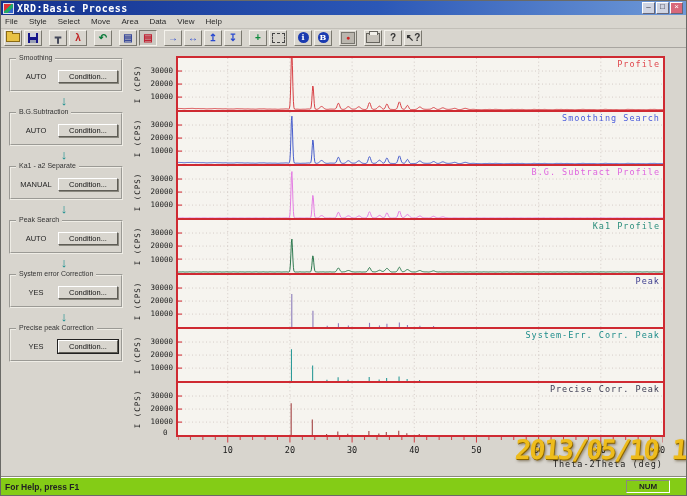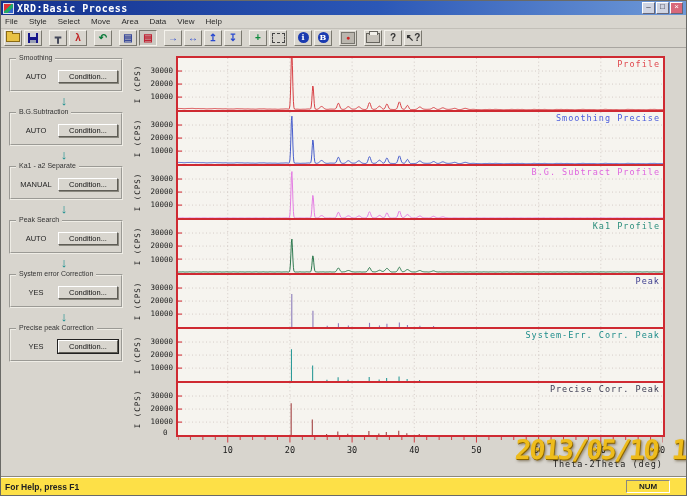--- a/index.html
+++ b/index.html
@@ -66,21 +66,21 @@
   #xaxis{position:absolute;left:175px;top:436px;width:489px;height:34px;}
   #xaxis svg{position:absolute;left:2px;top:0;width:485px;height:8px;}
   .xlab{position:absolute;top:8px;font-size:8.5px;color:#1a1a1a;font-family:"DejaVu Sans Mono",monospace;transform:translateX(-50%);}
   #zerolab{position:absolute;left:-13px;top:-9px;font-size:7.5px;color:#1a1a1a;font-family:"DejaVu Sans Mono",monospace;}
   #xtitle{position:absolute;right:2px;top:22px;font-size:8.5px;color:#1a1a1a;font-family:"DejaVu Sans Mono",monospace;letter-spacing:1px;}
   
   #timestamp{position:absolute;left:514px;top:433px;width:173px;overflow:hidden;white-space:nowrap;
      font-family:"DejaVu Sans Mono",monospace;font-weight:bold;font-size:27px;color:#eebc1c;
      transform:skewX(-5deg);text-shadow:1px 1px 0 #8a6400,2px 2px 3px rgba(60,40,0,.55);letter-spacing:-2px;}
   
-  #statusbar{position:absolute;left:0;bottom:0;width:100%;height:17px;background:#fde047;border-top:1px solid #fff;
+  #statusbar{position:absolute;left:0;bottom:0;width:100%;height:17px;background:#84cc16;border-top:1px solid #fff;
      box-shadow:0 -1px 0 #8a887f;display:flex;align-items:center;}
   #statushelp{font-size:8.5px;color:#222;padding-left:4px;font-weight:bold;}
   #numbox{margin-left:auto;margin-right:16px;width:42px;text-align:center;font-size:8px;font-weight:bold;color:#222;
      border:1px solid #8a887f;border-right-color:#fff;border-bottom-color:#fff;padding:1px 0;}
 </style>
 </head>
 <body>
 
 <div id="app">
 
@@ -234,21 +234,21 @@
           <line x1="360.64102564102564" y1="0" x2="360.64102564102564" y2="50" stroke="#c9bdb9" stroke-width="0.7" stroke-dasharray="1 2.5"></line>
           <line x1="422.8205128205128" y1="0" x2="422.8205128205128" y2="50" stroke="#c9bdb9" stroke-width="0.7" stroke-dasharray="1 2.5"></line>
           <line x1="0" y1="37.5" x2="485" y2="37.5" stroke="#c9bdb9" stroke-width="0.7" stroke-dasharray="1 2.5"></line>
           <line x1="0" y1="37.5" x2="4" y2="37.5" stroke="#cf2a32" stroke-width="1"></line>
           <line x1="0" y1="25" x2="485" y2="25" stroke="#c9bdb9" stroke-width="0.7" stroke-dasharray="1 2.5"></line>
           <line x1="0" y1="25" x2="4" y2="25" stroke="#cf2a32" stroke-width="1"></line>
           <line x1="0" y1="12.5" x2="485" y2="12.5" stroke="#c9bdb9" stroke-width="0.7" stroke-dasharray="1 2.5"></line>
           <line x1="0" y1="12.5" x2="4" y2="12.5" stroke="#cf2a32" stroke-width="1"></line>
           <path d="M0.00 48.33L0.50 48.37L0.99 48.39L1.49 48.41L1.99 48.42L2.49 48.42L2.98 48.43L3.48 48.44L3.98 48.47L4.48 48.51L4.97 48.56L5.47 48.60L5.97 48.63L6.47 48.64L6.96 48.62L7.46 48.59L7.96 48.54L8.46 48.49L8.95 48.45L9.45 48.42L9.95 48.41L10.45 48.41L10.94 48.41L11.44 48.41L11.94 48.40L12.44 48.38L12.93 48.36L13.43 48.33L13.93 48.31L14.43 48.31L14.92 48.32L15.42 48.36L15.92 48.40L16.42 48.45L16.91 48.49L17.41 48.52L17.91 48.53L18.41 48.52L18.90 48.51L19.40 48.49L19.90 48.47L20.39 48.47L20.89 48.48L21.39 48.51L21.89 48.54L22.38 48.56L22.88 48.58L23.38 48.58L23.88 48.57L24.37 48.56L24.87 48.55L25.37 48.56L25.87 48.58L26.36 48.62L26.86 48.68L27.36 48.73L27.86 48.78L28.35 48.81L28.85 48.82L29.35 48.81L29.85 48.78L30.34 48.75L30.84 48.72L31.34 48.70L31.84 48.69L32.33 48.68L32.83 48.68L33.33 48.67L33.83 48.65L34.32 48.62L34.82 48.58L35.32 48.53L35.82 48.49L36.31 48.47L36.81 48.46L37.31 48.48L37.81 48.51L38.30 48.55L38.80 48.60L39.30 48.63L39.79 48.65L40.29 48.66L40.79 48.66L41.29 48.65L41.78 48.64L42.28 48.65L42.78 48.67L43.28 48.70L43.77 48.73L44.27 48.75L44.77 48.77L45.27 48.76L45.76 48.75L46.26 48.72L46.76 48.70L47.26 48.69L47.75 48.69L48.25 48.72L48.75 48.76L49.25 48.81L49.74 48.86L50.24 48.89L50.74 48.92L51.24 48.92L51.73 48.92L52.23 48.90L52.73 48.89L53.23 48.89L53.72 48.89L54.22 48.90L54.72 48.91L55.22 48.91L55.71 48.90L56.21 48.87L56.71 48.82L57.21 48.77L57.70 48.71L58.20 48.66L58.70 48.63L59.19 48.62L59.69 48.63L60.19 48.66L60.69 48.69L61.18 48.71L61.68 48.73L62.18 48.73L62.68 48.73L63.17 48.73L63.67 48.73L64.17 48.75L64.67 48.78L65.16 48.82L65.66 48.86L66.16 48.90L66.66 48.92L67.15 48.93L67.65 48.92L68.15 48.90L68.65 48.87L69.14 48.84L69.64 48.83L70.14 48.84L70.64 48.86L71.13 48.89L71.63 48.93L72.13 48.96L72.63 48.98L73.12 48.99L73.62 48.99L74.12 48.98L74.62 48.97L75.11 48.98L75.61 49.00L76.11 49.03L76.61 49.06L77.10 49.08L77.60 49.09L78.10 49.08L78.59 49.04L79.09 48.99L79.59 48.94L80.09 48.88L80.58 48.84L81.08 48.81L81.58 48.80L82.08 48.80L82.57 48.81L83.07 48.82L83.57 48.82L84.07 48.81L84.56 48.79L85.06 48.78L85.56 48.77L86.06 48.78L86.55 48.81L87.05 48.86L87.55 48.91L88.05 48.97L88.54 49.01L89.04 49.03L89.54 49.04L90.04 49.03L90.53 49.01L91.03 48.99L91.53 48.97L92.03 48.97L92.52 48.99L93.02 49.01L93.52 49.03L94.02 49.05L94.51 49.06L95.01 49.06L95.51 49.05L96.01 49.03L96.50 49.02L97.00 49.02L97.50 49.04L97.99 49.07L98.49 49.11L98.99 49.16L99.49 49.19L99.98 49.20L100.48 49.19L100.98 49.16L101.48 49.12L101.97 49.07L102.47 49.03L102.97 49.00L103.47 48.99L103.96 48.98L104.46 48.98L104.96 48.97L105.46 48.95L105.95 48.93L106.45 48.89L106.95 48.86L107.45 48.83L107.94 48.82L108.44 48.83L108.94 48.86L109.44 48.91L109.93 48.97L110.43 49.01L110.93 48.97L111.43 48.45L111.92 45.91L112.42 38.19L112.92 23.53L113.42 8.06L113.91 3.99L114.41 15.16L114.91 31.63L115.41 42.98L115.90 47.68L116.40 48.93L116.90 49.14L117.39 49.14L117.89 49.12L118.39 49.09L118.89 49.08L119.38 49.08L119.88 49.10L120.38 49.14L120.88 49.18L121.37 49.22L121.87 49.24L122.37 49.25L122.87 49.24L123.36 49.22L123.86 49.19L124.36 49.17L124.86 49.15L125.35 49.14L125.85 49.15L126.35 49.15L126.85 49.14L127.34 49.12L127.84 49.09L128.34 49.04L128.84 48.99L129.33 48.94L129.83 48.91L130.33 48.89L130.83 48.90L131.32 48.93L131.82 48.95L132.32 48.89L132.82 48.31L133.31 46.03L133.81 40.46L134.31 32.35L134.81 26.86L135.30 28.88L135.80 36.52L136.30 43.78L136.79 47.62L137.29 48.92L137.79 49.21L138.29 49.26L138.78 49.23L139.28 49.14L139.78 48.99L140.28 48.77L140.77 48.45L141.27 48.06L141.77 47.61L142.27 47.16L142.76 46.78L143.26 46.55L143.76 46.52L144.26 46.69L144.75 47.03L145.25 47.46L145.75 47.92L146.25 48.33L146.74 48.66L147.24 48.90L147.74 49.07L148.24 49.18L148.73 49.24L149.23 49.25L149.73 49.24L150.23 49.21L150.72 49.15L151.22 49.10L151.72 49.04L152.22 49.01L152.71 48.99L153.21 49.00L153.71 49.01L154.21 49.03L154.70 49.05L155.20 49.07L155.70 49.07L156.19 49.05L156.69 49.00L157.19 48.87L157.69 48.57L158.18 47.95L158.68 46.94L159.18 45.61L159.68 44.29L160.17 43.45L160.67 43.47L161.17 44.34L161.67 45.69L162.16 47.05L162.66 48.09L163.16 48.72L163.66 49.04L164.15 49.19L164.65 49.24L165.15 49.26L165.65 49.24L166.14 49.17L166.64 49.03L167.14 48.81L167.64 48.49L168.13 48.09L168.63 47.64L169.13 47.21L169.63 46.88L170.12 46.70L170.62 46.73L171.12 46.95L171.62 47.31L172.11 47.73L172.61 48.14L173.11 48.48L173.61 48.72L174.10 48.89L174.60 48.99L175.10 49.04L175.59 49.07L176.09 49.06L176.59 49.01L177.09 48.91L177.58 48.73L178.08 48.46L178.58 48.11L179.08 47.71L179.57 47.31L180.07 46.99L180.57 46.81L181.07 46.83L181.56 47.03L182.06 47.38L182.56 47.81L183.06 48.23L183.55 48.60L184.05 48.88L184.55 49.07L185.05 49.19L185.54 49.27L186.04 49.32L186.54 49.35L187.04 49.37L187.53 49.35L188.03 49.26L188.53 49.00L189.03 48.45L189.52 47.49L190.02 46.10L190.52 44.53L191.02 43.25L191.51 42.77L192.01 43.30L192.51 44.61L193.01 46.20L193.50 47.57L194.00 48.49L194.50 48.99L194.99 49.19L195.49 49.24L195.99 49.23L196.49 49.19L196.98 49.13L197.48 49.02L197.98 48.85L198.48 48.57L198.97 48.18L199.47 47.70L199.97 47.16L200.47 46.67L200.96 46.32L201.46 46.19L201.96 46.31L202.46 46.65L202.95 47.15L203.45 47.70L203.95 48.21L204.45 48.62L204.94 48.90L205.44 49.02L205.94 48.94L206.44 48.57L206.93 47.84L207.43 46.75L207.93 45.49L208.43 44.46L208.92 44.08L209.42 44.51L209.92 45.58L210.42 46.85L210.91 47.94L211.41 48.66L211.91 49.04L212.41 49.20L212.90 49.26L213.40 49.29L213.90 49.31L214.39 49.34L214.89 49.36L215.39 49.38L215.89 49.38L216.38 49.36L216.88 49.33L217.38 49.28L217.88 49.16L218.37 48.89L218.87 48.32L219.37 47.30L219.87 45.80L220.36 44.07L220.86 42.64L221.36 42.06L221.86 42.58L222.35 43.95L222.85 45.64L223.35 47.12L223.85 48.13L224.34 48.71L224.84 48.99L225.34 49.11L225.84 49.13L226.33 49.06L226.83 48.83L227.33 48.36L227.83 47.62L228.32 46.70L228.82 45.88L229.32 45.47L229.82 45.67L230.31 46.39L230.81 47.35L231.31 48.25L231.81 48.90L232.30 49.26L232.80 49.42L233.30 49.45L233.79 49.44L234.29 49.40L234.79 49.38L235.29 49.37L235.78 49.36L236.28 49.37L236.78 49.36L237.28 49.32L237.77 49.24L238.27 49.09L238.77 48.86L239.27 48.55L239.76 48.17L240.26 47.76L240.76 47.38L241.26 47.10L241.75 46.99L242.25 47.07L242.75 47.30L243.25 47.65L243.74 48.03L244.24 48.38L244.74 48.66L245.24 48.86L245.73 49.00L246.23 49.09L246.73 49.14L247.23 49.18L247.72 49.21L248.22 49.23L248.72 49.24L249.22 49.24L249.71 49.23L250.21 49.21L250.71 49.19L251.21 49.17L251.70 49.12L252.20 49.04L252.70 48.89L253.19 48.67L253.69 48.39L254.19 48.07L254.69 47.78L255.18 47.58L255.68 47.52L256.18 47.61L256.68 47.84L257.17 48.16L257.67 48.50L258.17 48.81L258.67 49.06L259.16 49.23L259.66 49.31L260.16 49.32L260.66 49.27L261.15 49.17L261.65 49.02L262.15 48.82L262.65 48.58L263.14 48.33L263.64 48.09L264.14 47.90L264.64 47.79L265.13 47.80L265.63 47.92L266.13 48.12L266.63 48.36L267.12 48.60L267.62 48.82L268.12 48.99L268.62 49.11L269.11 49.20L269.61 49.25L270.11 49.28L270.61 49.28L271.10 49.26L271.60 49.23L272.10 49.18L272.59 49.13L273.09 49.06L273.59 48.97L274.09 48.86L274.58 48.72L275.08 48.57L275.58 48.42L276.08 48.31L276.57 48.26L277.07 48.29L277.57 48.41L278.07 48.59L278.56 48.80L279.06 49.01L279.56 49.20L280.06 49.35L280.55 49.45L281.05 49.50L281.55 49.52L282.05 49.49L282.54 49.44L283.04 49.36L283.54 49.26L284.04 49.13L284.53 48.99L285.03 48.83L285.53 48.65L286.03 48.49L286.52 48.36L287.02 48.28L287.52 48.28L288.02 48.35L288.51 48.49L289.01 48.65L289.51 48.83L290.01 48.99L290.50 49.13L291.00 49.23L291.50 49.30L291.99 49.34L292.49 49.36L292.99 49.34L293.49 49.31L293.98 49.27L294.48 49.24L294.98 49.22L295.48 49.21L295.97 49.23L296.47 49.27L296.97 49.31L297.47 49.36L297.96 49.40L298.46 49.43L298.96 49.44L299.46 49.45L299.95 49.45L300.45 49.47L300.95 49.49L301.45 49.52L301.94 49.56L302.44 49.59L302.94 49.62L303.44 49.63L303.93 49.61L304.43 49.57L304.93 49.52L305.43 49.47L305.92 49.42L306.42 49.39L306.92 49.38L307.42 49.37L307.91 49.38L308.41 49.39L308.91 49.39L309.41 49.39L309.90 49.37L310.40 49.34L310.90 49.32L311.39 49.31L311.89 49.31L312.39 49.32L312.89 49.35L313.38 49.38L313.88 49.41L314.38 49.42L314.88 49.41L315.37 49.39L315.87 49.35L316.37 49.31L316.87 49.28L317.36 49.26L317.86 49.26L318.36 49.28L318.86 49.30L319.35 49.33L319.85 49.36L320.35 49.37L320.85 49.38L321.34 49.38L321.84 49.38L322.34 49.39L322.84 49.41L323.33 49.45L323.83 49.50L324.33 49.56L324.83 49.61L325.32 49.64L325.82 49.65L326.32 49.63L326.82 49.60L327.31 49.56L327.81 49.52L328.31 49.49L328.81 49.47L329.30 49.46L329.80 49.46L330.30 49.46L330.79 49.45L331.29 49.43L331.79 49.39L332.29 49.35L332.78 49.32L333.28 49.29L333.78 49.28L334.28 49.29L334.77 49.32L335.27 49.35L335.77 49.39L336.27 49.41L336.76 49.42L337.26 49.42L337.76 49.40L338.26 49.37L338.75 49.34L339.25 49.32L339.75 49.32L340.25 49.33L340.74 49.34L341.24 49.36L341.74 49.37L342.24 49.38L342.73 49.37L343.23 49.35L343.73 49.33L344.23 49.33L344.72 49.34L345.22 49.37L345.72 49.41L346.22 49.47L346.71 49.53L347.21 49.58L347.71 49.61L348.21 49.62L348.70 49.61L349.20 49.60L349.70 49.58L350.19 49.56L350.69 49.55L351.19 49.55L351.69 49.55L352.18 49.55L352.68 49.54L353.18 49.52L353.68 49.48L354.17 49.42L354.67 49.37L355.17 49.32L355.67 49.29L356.16 49.28L356.66 49.29L357.16 49.32L357.66 49.35L358.15 49.37L358.65 49.39L359.15 49.39L359.65 49.38L360.14 49.37L360.64 49.35L361.14 49.34L361.64 49.35L362.13 49.36L362.63 49.39L363.13 49.41L363.63 49.42L364.12 49.42L364.62 49.41L365.12 49.38L365.62 49.35L366.11 49.32L366.61 49.31L367.11 49.32L367.61 49.35L368.10 49.39L368.60 49.45L369.10 49.49L369.59 49.53L370.09 49.55L370.59 49.56L371.09 49.56L371.58 49.55L372.08 49.56L372.58 49.57L373.08 49.59L373.57 49.61L374.07 49.63L374.57 49.63L375.07 49.62L375.56 49.59L376.06 49.54L376.56 49.48L377.06 49.42L377.55 49.37L378.05 49.34L378.55 49.32L379.05 49.33L379.54 49.34L380.04 49.35L380.54 49.36L381.04 49.36L381.53 49.35L382.03 49.33L382.53 49.32L383.03 49.31L383.52 49.32L384.02 49.35L384.52 49.38L385.02 49.42L385.51 49.45L386.01 49.46L386.51 49.46L387.01 49.43L387.50 49.40L388.00 49.37L388.50 49.35L388.99 49.34L389.49 49.35L389.99 49.37L390.49 49.41L390.98 49.44L391.48 49.47L391.98 49.48L392.48 49.49L392.97 49.49L393.47 49.49L393.97 49.49L394.47 49.51L394.96 49.55L395.46 49.59L395.96 49.63L396.46 49.66L396.95 49.67L397.45 49.66L397.95 49.63L398.45 49.58L398.94 49.53L399.44 49.48L399.94 49.44L400.44 49.41L400.93 49.40L401.43 49.40L401.93 49.39L402.43 49.39L402.92 49.37L403.42 49.34L403.92 49.31L404.42 49.28L404.91 49.27L405.41 49.27L405.91 49.29L406.41 49.33L406.90 49.38L407.40 49.42L407.90 49.45L408.39 49.46L408.89 49.46L409.39 49.44L409.89 49.41L410.38 49.39L410.88 49.38L411.38 49.38L411.88 49.40L412.37 49.42L412.87 49.45L413.37 49.46L413.87 49.46L414.36 49.46L414.86 49.44L415.36 49.43L415.86 49.43L416.35 49.44L416.85 49.47L417.35 49.51L417.85 49.57L418.34 49.61L418.84 49.65L419.34 49.66L419.84 49.65L420.33 49.63L420.83 49.60L421.33 49.56L421.83 49.53L422.32 49.51L422.82 49.50L423.32 49.50L423.82 49.49L424.31 49.47L424.81 49.44L425.31 49.40L425.81 49.35L426.30 49.30L426.80 49.26L427.30 49.25L427.79 49.25L428.29 49.27L428.79 49.31L429.29 49.35L429.78 49.39L430.28 49.41L430.78 49.42L431.28 49.42L431.77 49.41L432.27 49.40L432.77 49.40L433.27 49.41L433.76 49.43L434.26 49.46L434.76 49.48L435.26 49.50L435.75 49.50L436.25 49.48L436.75 49.46L437.25 49.43L437.74 49.41L438.24 49.40L438.74 49.41L439.24 49.45L439.73 49.49L440.23 49.54L440.73 49.58L441.23 49.61L441.72 49.61L442.22 49.61L442.72 49.59L443.22 49.58L443.71 49.57L444.21 49.56L444.71 49.57L445.21 49.58L445.70 49.58L446.20 49.57L446.70 49.55L447.19 49.50L447.69 49.45L448.19 49.38L448.69 49.33L449.18 49.29L449.68 49.27L450.18 49.27L450.68 49.28L451.17 49.31L451.67 49.33L452.17 49.35L452.67 49.36L453.16 49.36L453.66 49.35L454.16 49.35L454.66 49.36L455.15 49.38L455.65 49.41L456.15 49.45L456.65 49.49L457.14 49.52L457.64 49.53L458.14 49.52L458.64 49.50L459.13 49.47L459.63 49.44L460.13 49.42L460.63 49.41L461.12 49.43L461.62 49.46L462.12 49.49L462.62 49.52L463.11 49.55L463.61 49.56L464.11 49.55L464.61 49.54L465.10 49.54L465.60 49.53L466.10 49.55L466.59 49.57L467.09 49.59L467.59 49.62L468.09 49.63L468.58 49.63L469.08 49.60L469.58 49.56L470.08 49.50L470.57 49.44L471.07 49.39L471.57 49.35L472.07 49.33L472.56 49.32L473.06 49.33L473.56 49.33L474.06 49.34L474.55 49.33L475.05 49.31L475.55 49.29L476.05 49.28L476.54 49.28L477.04 49.30L477.54 49.34L478.04 49.39L478.53 49.44L479.03 49.49L479.53 49.52L480.03 49.53L480.52 49.52L481.02 49.50L481.52 49.48L482.02 49.46L482.51 49.45L483.01 49.46L483.51 49.47L484.01 49.50L484.50 49.52L485.00 49.53" fill="none" stroke="#3a52c8" stroke-width="0.9"></path>
         </svg>
-        <span class="panellabel" style="color: rgb(75, 92, 220);">Smoothing Precise</span>
+        <span class="panellabel" style="color: rgb(75, 92, 220);">Smoothing Search</span>
         <span class="ylab" style="top: 25%;">30000</span>
         <span class="ylab" style="top: 50%;">20000</span>
         <span class="ylab" style="top: 75%;">10000</span>
         <span class="ytitle">I (CPS)</span>
       </div>
       <div class="panel">
         <svg viewBox="0 0 485 50" preserveAspectRatio="none">
           <line x1="49.743589743589745" y1="0" x2="49.743589743589745" y2="50" stroke="#c9bdb9" stroke-width="0.7" stroke-dasharray="1 2.5"></line>
           <line x1="111.92307692307693" y1="0" x2="111.92307692307693" y2="50" stroke="#c9bdb9" stroke-width="0.7" stroke-dasharray="1 2.5"></line>
           <line x1="174.10256410256412" y1="0" x2="174.10256410256412" y2="50" stroke="#c9bdb9" stroke-width="0.7" stroke-dasharray="1 2.5"></line>

